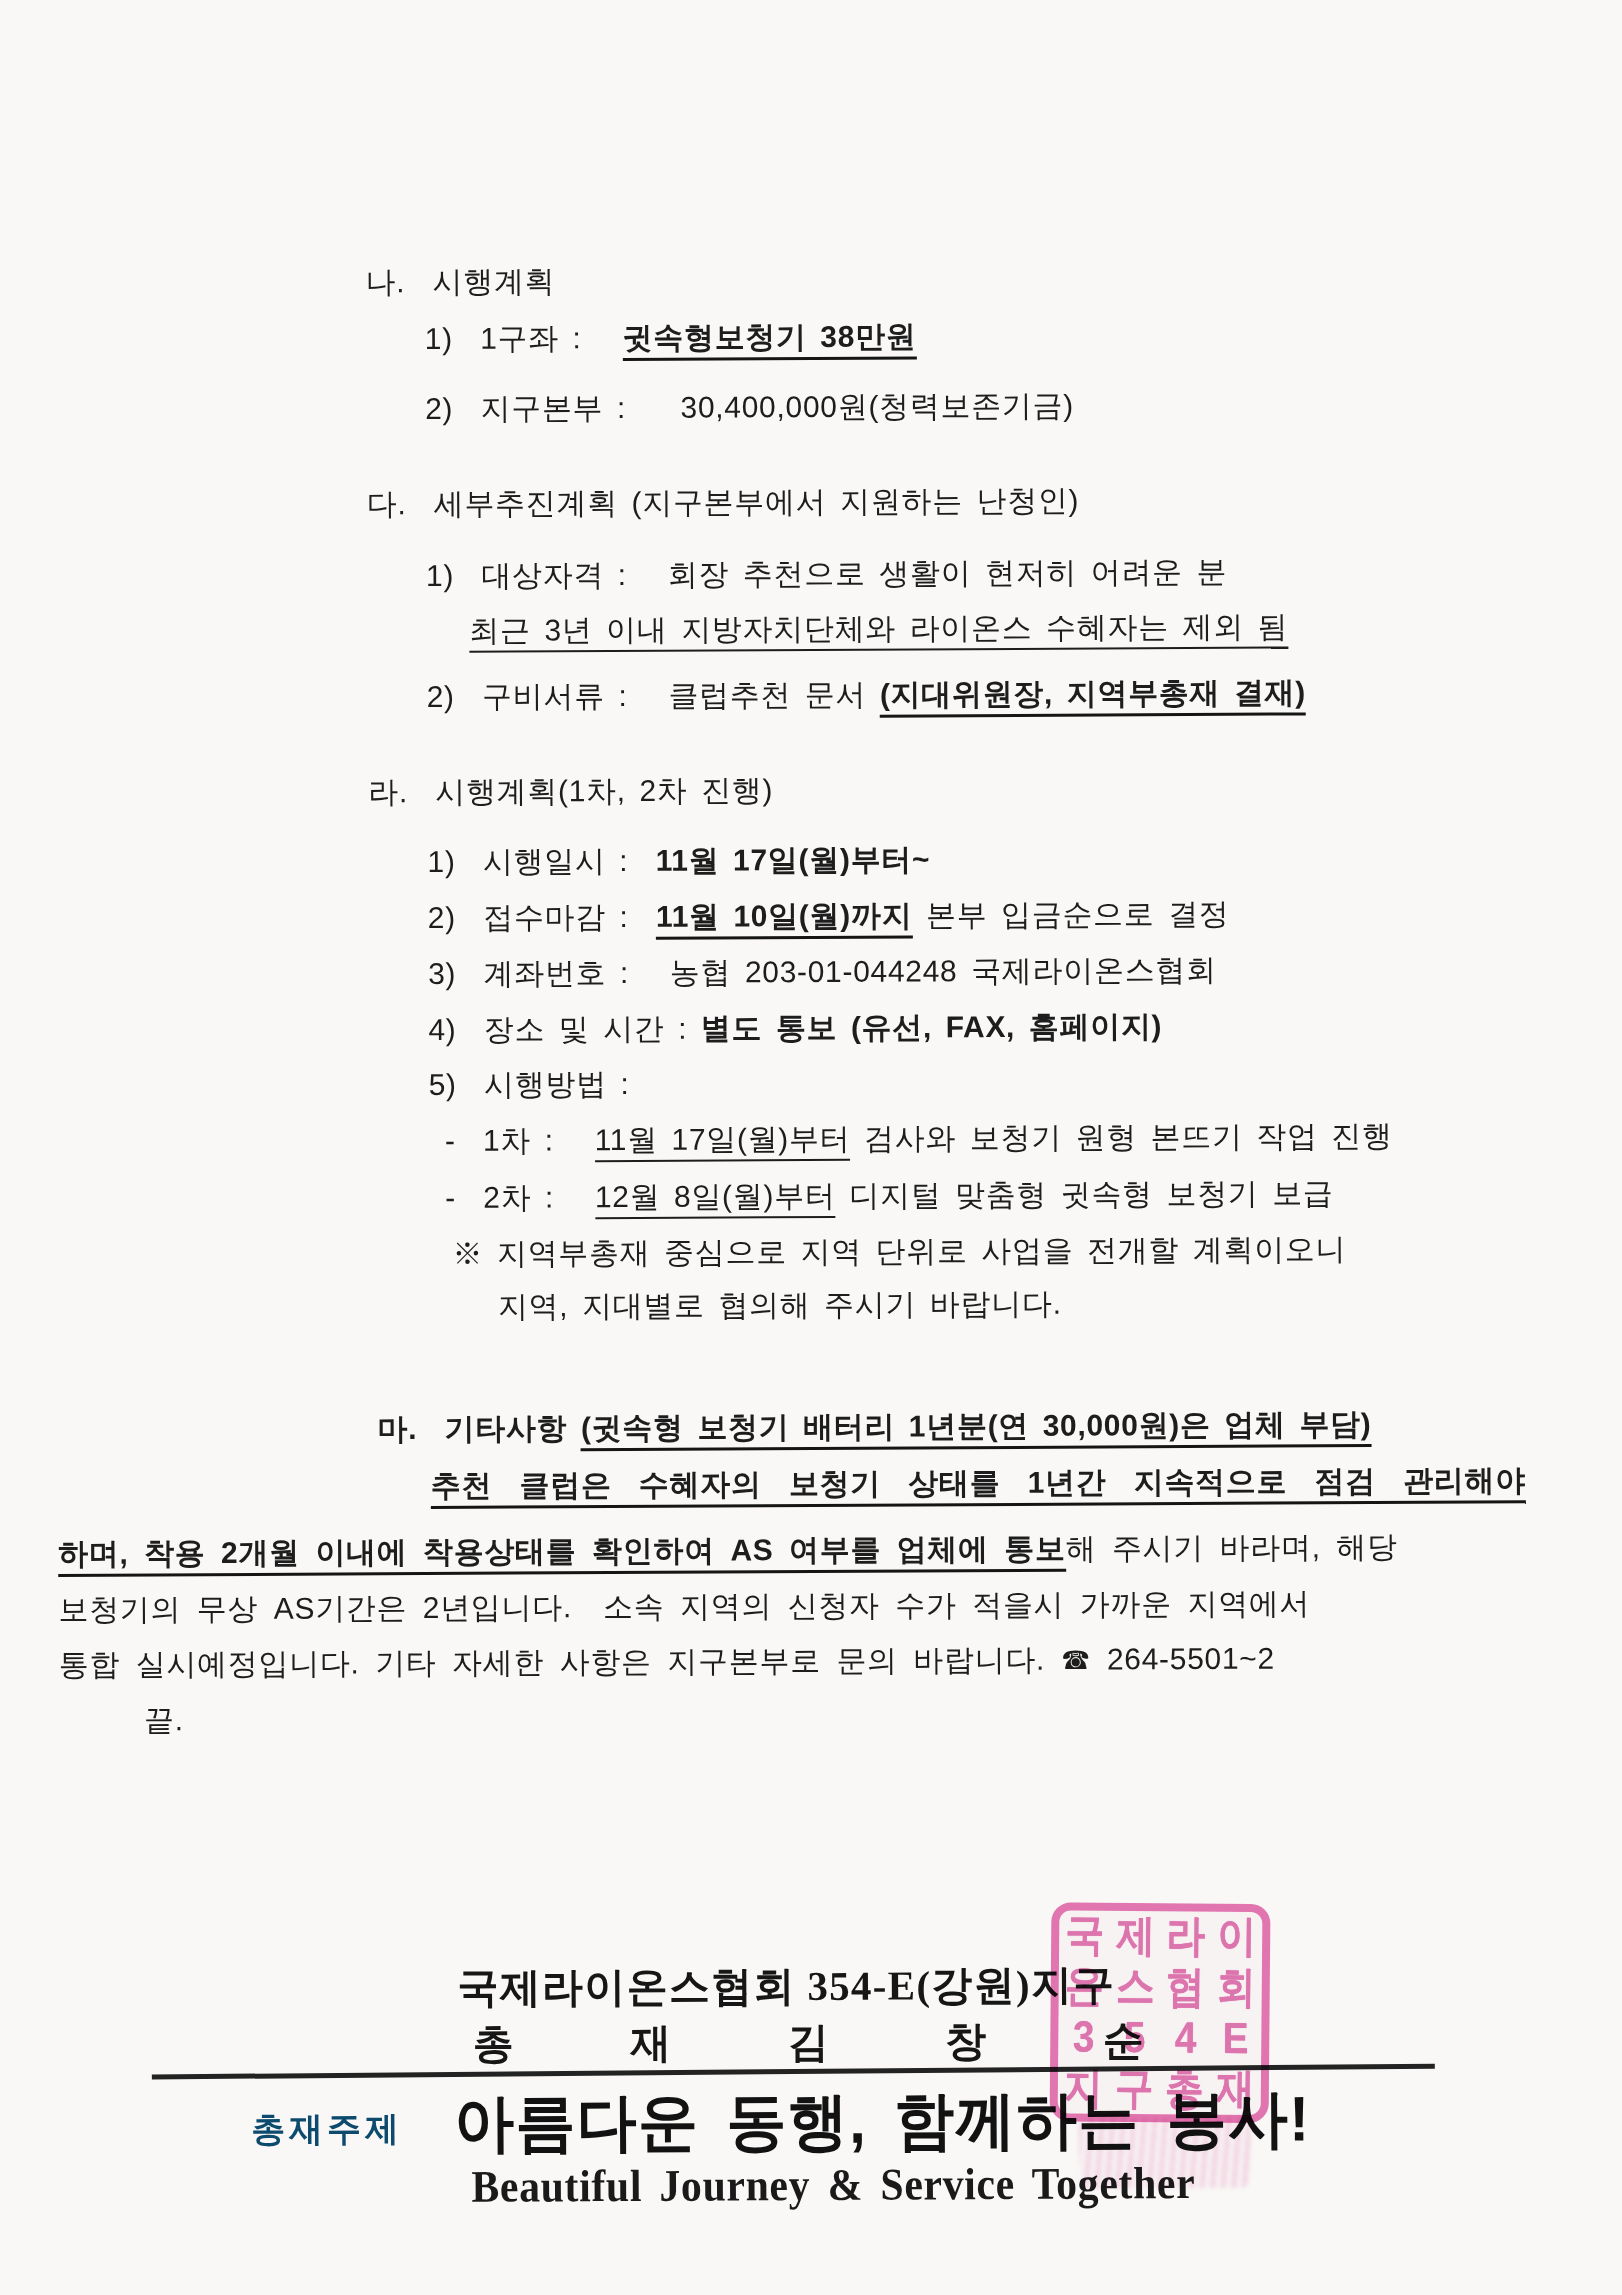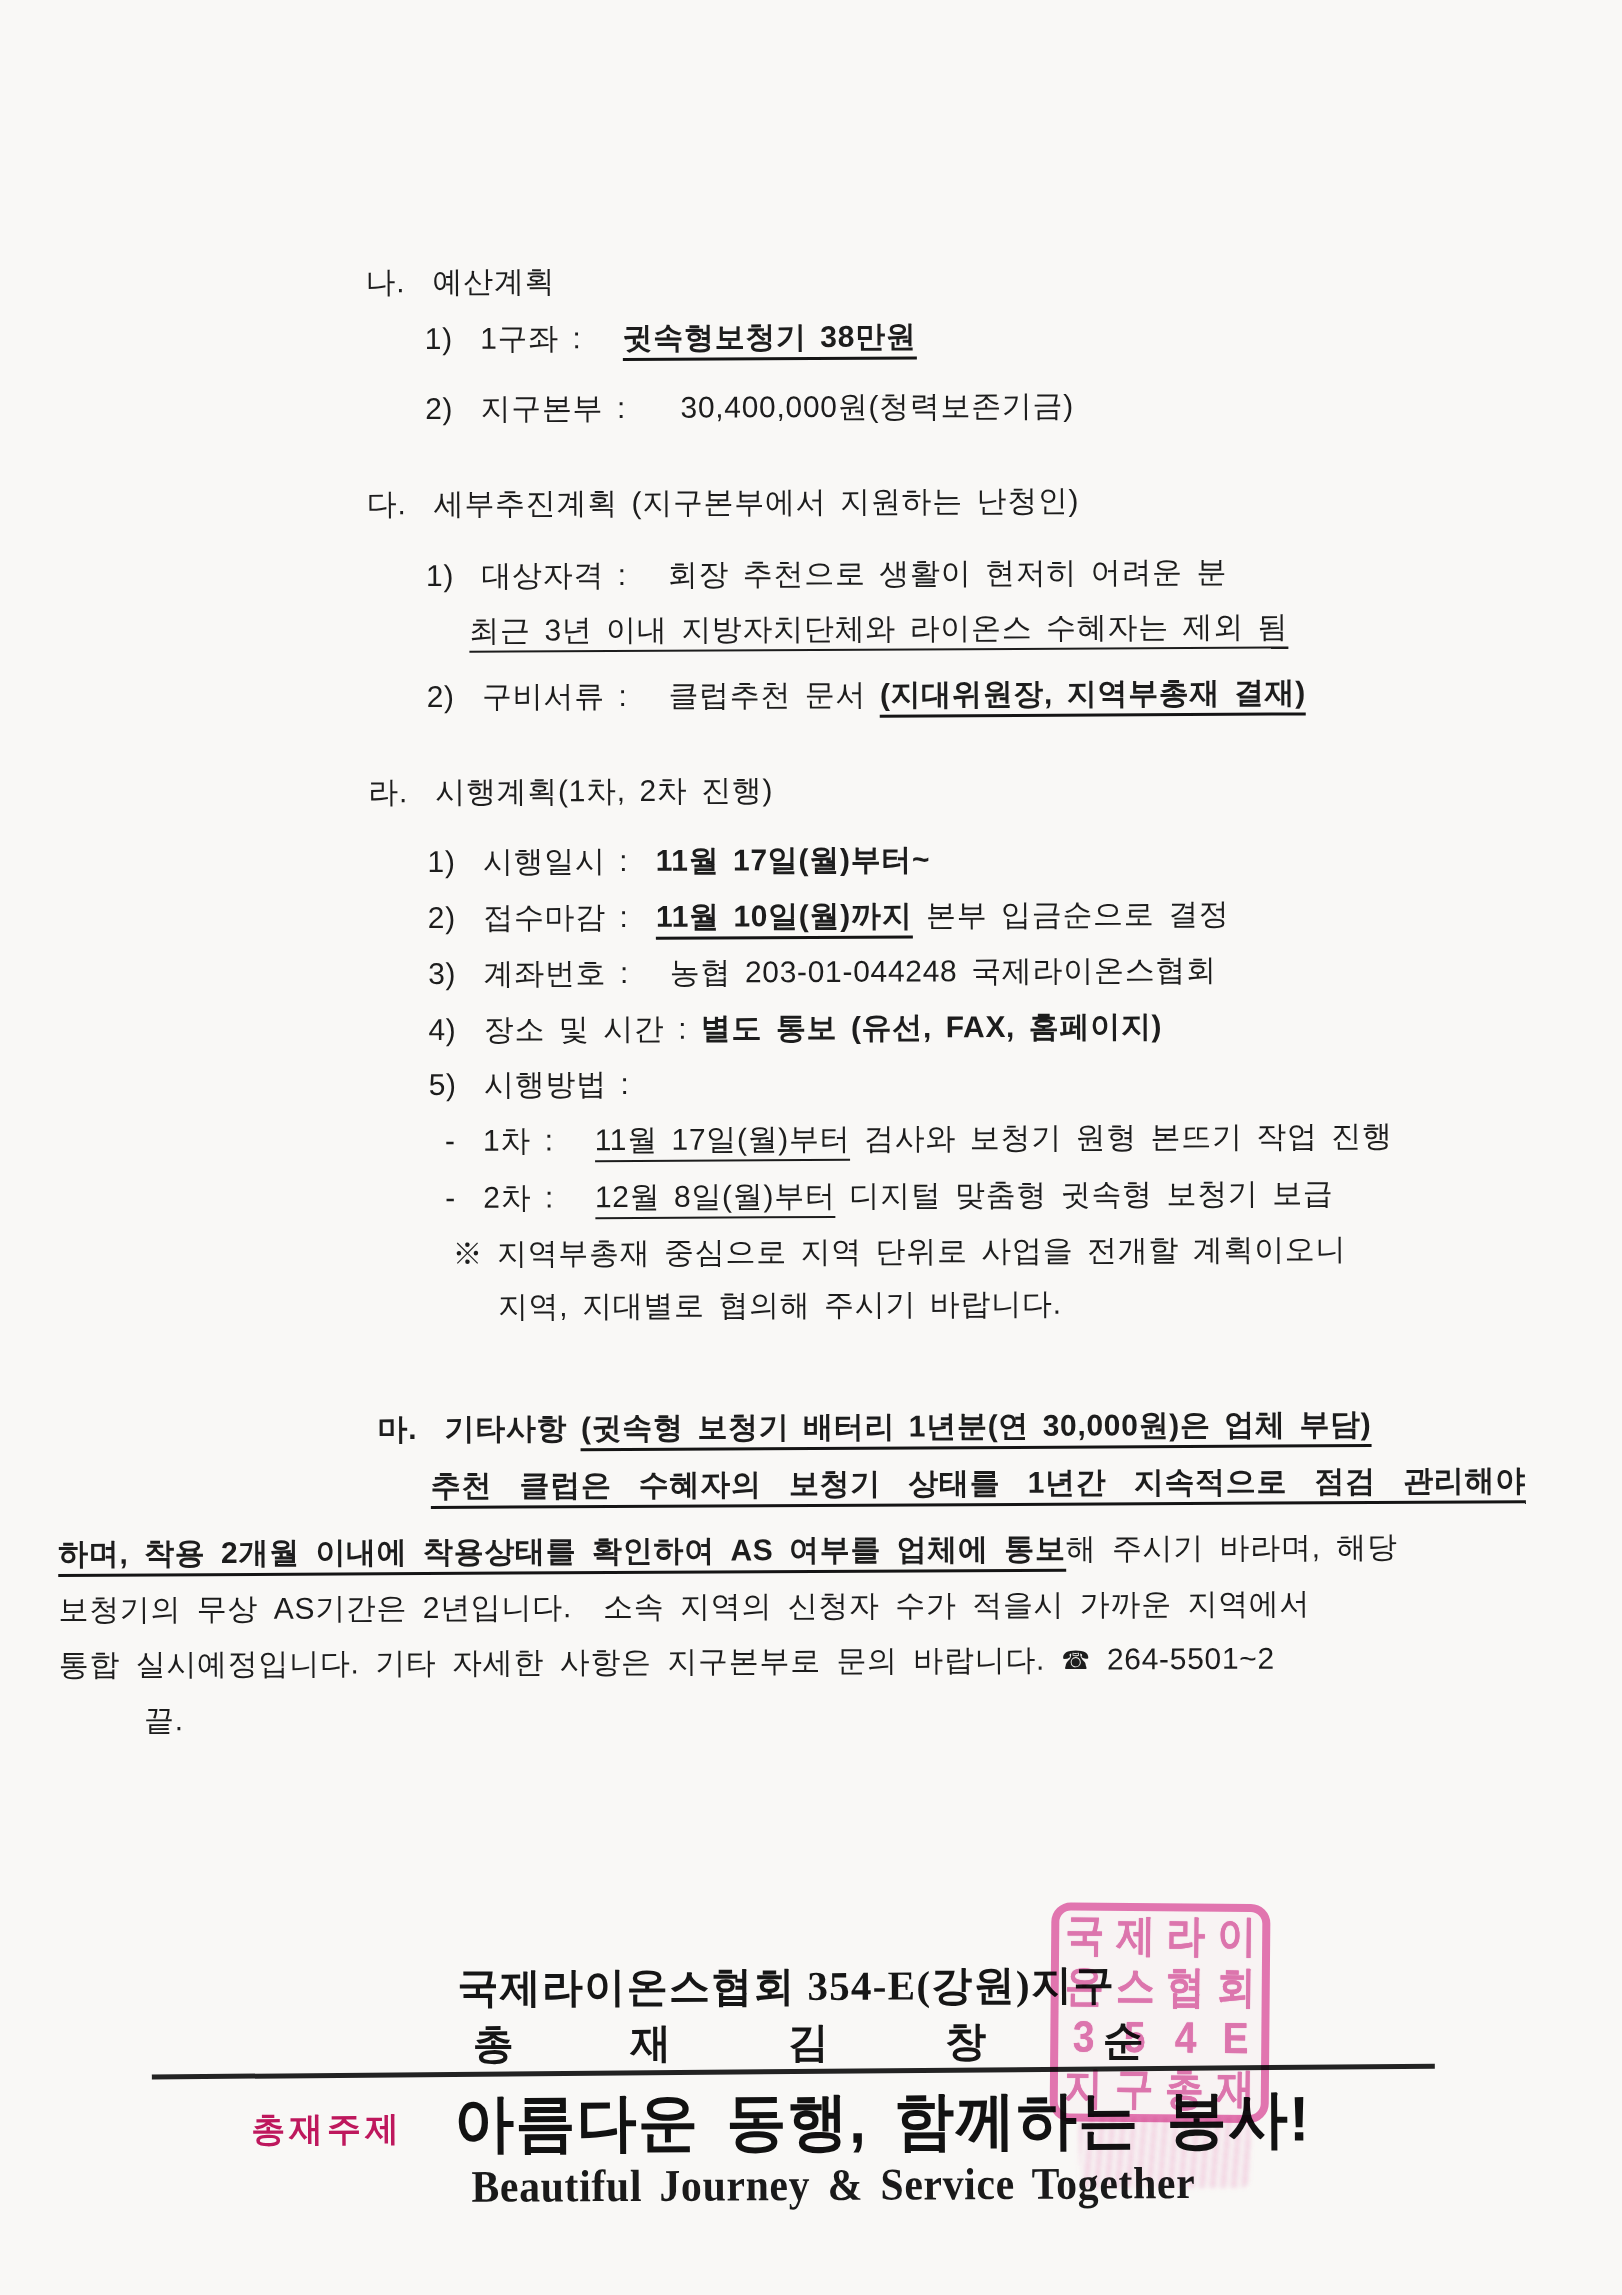--- a/index.html
+++ b/index.html
@@ -51,21 +51,21 @@
     font-family:"Liberation Serif", serif;
     font-size:41px;font-weight:700;color:#161616;
   }
   .f-divider{
     position:absolute;left:147px;top:2069px;width:1283px;height:5.2px;
     background:#232323;transform:rotate(-0.18deg);
   }
   .f-motto-label{
     position:absolute;left:246px;top:2104px;
     font-family:"Liberation Serif", serif;
-    font-size:34px;font-weight:700;letter-spacing:3.9px;color:#be185d;
+    font-size:34px;font-weight:700;letter-spacing:3.9px;color:#0c4a6e;
   }
   .f-motto-kr{
     position:absolute;left:449px;top:2080px;
     font-size:60px;font-weight:900;letter-spacing:1.3px;word-spacing:9.2px;
     color:#121212;white-space:pre;
     transform:scaleY(1.05);transform-origin:left top;
   }
   .f-motto-en{
     position:absolute;left:466px;top:2159px;
     font-family:"Liberation Serif", serif;
@@ -98,21 +98,21 @@
     mix-blend-mode:multiply;
     opacity:0.65;
   }
 </style>
 </head>
 <body>
 
 <div id="page">
   <div id="sheet">
 
-    <div class="line ind-head" style="top:260px"><span>나.  예산계획</span></div>
+    <div class="line ind-head" style="top:260px"><span>나.  시행계획</span></div>
     <div class="line ind-item" style="top:317px"><span>1)  1구좌 :   </span><span class="bu">귓속형보청기 38만원</span></div>
     <div class="line ind-item" style="top:387px"><span>2)  지구본부 :    30,400,000원(청력보존기금)</span></div>
 
     <div class="line ind-head" style="top:482px"><span>다.  세부추진계획 (지구본부에서 지원하는 난청인)</span></div>
     <div class="line ind-item" style="top:554px"><span>1)  대상자격 :   회장 추천으로 생활이 현저히 어려운 분</span></div>
     <div class="line ind-sub" style="top:609px"><span class="u">최근 3년 이내 지방자치단체와 라이온스 수혜자는 제외 됨</span></div>
     <div class="line ind-item" style="top:675px"><span>2)  구비서류 :   클럽추천 문서 </span><span class="bu">(지대위원장, 지역부총재 결재)</span></div>
 
     <div class="line ind-head" style="top:770px"><span>라.  시행계획(1차, 2차 진행)</span></div>
     <div class="line ind-item" style="top:840px"><span>1)  시행일시 :  </span><span class="b">11월 17일(월)부터~</span></div>

